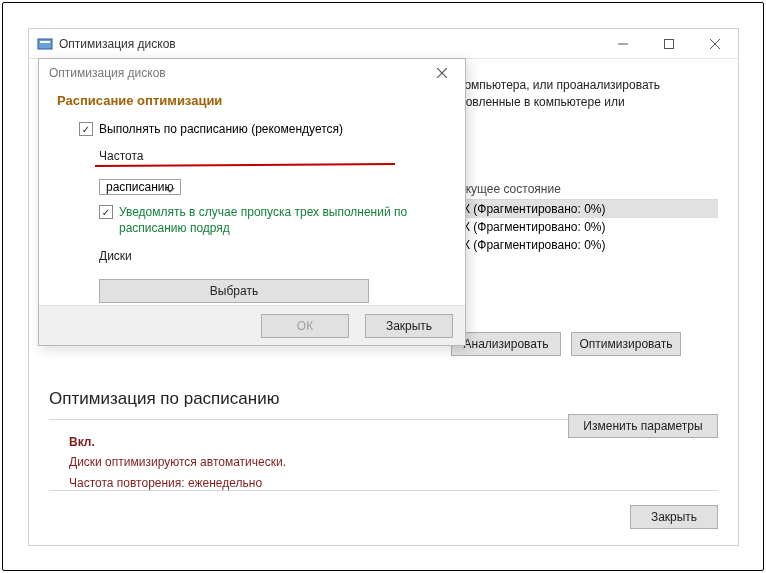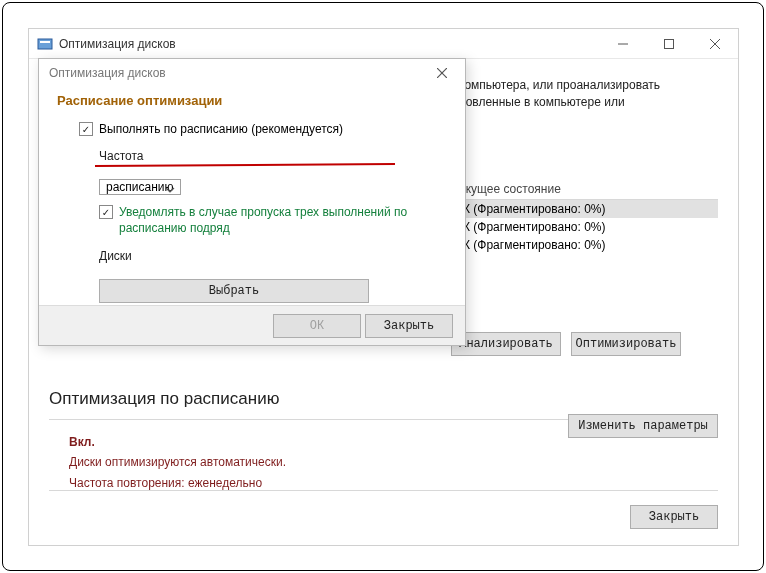--- a/index.html
+++ b/index.html
@@ -1,31 +1,31 @@
 <!DOCTYPE html>
 <html><head>
   <meta charset="utf-8">
   <style>
     * { box-sizing: border-box; margin: 0; padding: 0; font-family: "Segoe UI", Tahoma, sans-serif; font-size: 12px; }
     body { background: #fff; width: 766px; height: 573px; position: relative; overflow: hidden; }
-    .outer-frame { position: absolute; left: 2px; top: 2px; width: 762px; height: 569px; border: 1px solid #000; background: #fff; border-radius: 8px; padding-left: 8px; }
+    .outer-frame { position: absolute; left: 2px; top: 2px; width: 762px; height: 569px; border: 1px solid #000; background: #fff; border-radius: 2px; padding-left: 8px; }
     .main-window { position: absolute; left: 25px; top: 25px; right: 24px; bottom: 24px; border: 1px solid #d0d0d0; background: #fff; }
     .main-titlebar { height: 30px; display: flex; align-items: center; padding-left: 8px; border-bottom: 1px solid #e8e8e8; }
     .main-titlebar .icon { width: 16px; height: 16px; margin-right: 6px; display: inline-flex; }
     .main-titlebar .title { color: #333; }
     .win-controls { margin-left: auto; display: flex; }
     .win-ctrl { width: 46px; height: 30px; display: flex; align-items: center; justify-content: center; color: #666; }
     .main-body { padding: 12px 20px; position: relative; height: calc(100% - 30px); }
     .info-text { position: absolute; left: 430px; top: 18px; right: 20px; color: #222; line-height: 1.4; }
     .status-table { position: absolute; left: 430px; top: 120px; right: 20px; }
     .status-header { border-bottom: 1px solid #d8d8d8; padding: 3px 0; color: #444; }
     .status-row { padding: 2px 0 2px 4px; }
     .status-row.sel { background: #e1e1e1; }
     .action-buttons { position: absolute; left: 422px; top: 273px; display: flex; gap: 10px; }
-    .btn { background: #e1e1e1; border: 1px solid #adadad; min-width: 110px; height: 24px; display: flex; align-items: center; justify-content: center; cursor: default; color: #222; font-family: Liberation Mono, monospace; }
+    .btn { background: #e1e1e1; border: 1px solid #adadad; min-width: 110px; height: 24px; display: flex; align-items: center; justify-content: center; cursor: default; color: #222; }
     .btn.wide { min-width: 150px; }
     .schedule-section { position: absolute; left: 20px; top: 330px; right: 20px; }
     .schedule-section h3 { font-weight: normal; font-size: 17px; margin-bottom: 10px; color: #222; }
     .hr { border: none; border-top: 1px solid #d8d8d8; margin-bottom: 12px; }
     .sched-status { padding-left: 20px; line-height: 1.7; color: #7f1d1d; }
     .sched-status .bold { font-weight: 600; display: block; }
     .change-params-btn { position: absolute; right: 20px; top: 355px; }
     .close-btn-area { position: absolute; right: 20px; bottom: 16px; }
     .sep { position: absolute; left: 20px; right: 20px; bottom: 54px; border-top: 1px solid #d8d8d8; }
     
@@ -37,21 +37,21 @@
     .cb-row { display: flex; align-items: center; gap: 6px; padding-left: 22px; margin-bottom: 2px; }
     .checkbox { width: 14px; height: 14px; border: 1px solid #888; display: inline-flex; align-items: center; justify-content: center; font-size: 10px; color: #222; background: #fff; }
     .underline { position: absolute; border-top: 2px solid #c00000; transform-origin: left; }
     .form-row { display: flex; align-items: flex-start; gap: 16px; padding-left: 42px; margin-top: 10px; flex-direction: column; }
     .form-label { width: 70px; padding-top: 3px; color: #222; }
     .select { flex: 1; max-width: 270px; height: 22px; border: 1px solid #a0a0a0; background: #fff; display: flex; align-items: center; padding: 0 6px; position: relative; }
     .select-arrow { position: absolute; right: 4px; top: 4px; width: 12px; height: 12px; }
     .notify-row { display: flex; align-items: flex-start; gap: 6px; padding-left: 42px; margin-top: 10px; }
     .notify-row .txt { max-width: 300px; line-height: 1.3; color: #15803d; }
     .choose-btn { width: 270px; }
-    .dlg-footer { position: absolute; bottom: 0; left: 0; right: 0; height: 40px; background: #f0f0f0; border-top: 1px solid #dcdcdc; display: flex; align-items: center; justify-content: flex-end; gap: 4px; padding-right: 12px; }
+    .dlg-footer { position: absolute; bottom: 0; left: 0; right: 0; height: 40px; background: #f0f0f0; border-top: 1px solid #dcdcdc; display: flex; align-items: center; justify-content: flex-end; gap: 16px; padding-right: 12px; }
     .btn.disabled { color: #a0a0a0; }
   </style>
 </head>
 <body>
 
 <div class="outer-frame">
   <div class="main-window">
     <div class="main-titlebar">
       <span class="icon">
         <svg viewBox="0 0 16 16">

